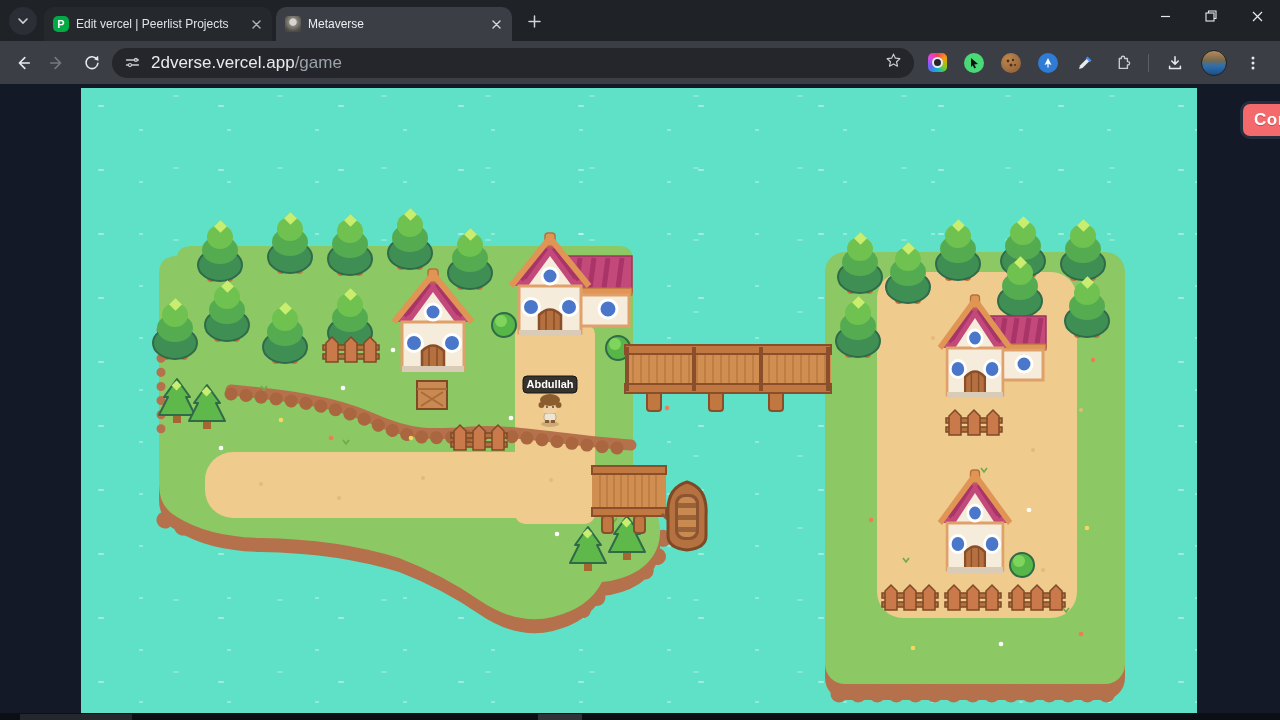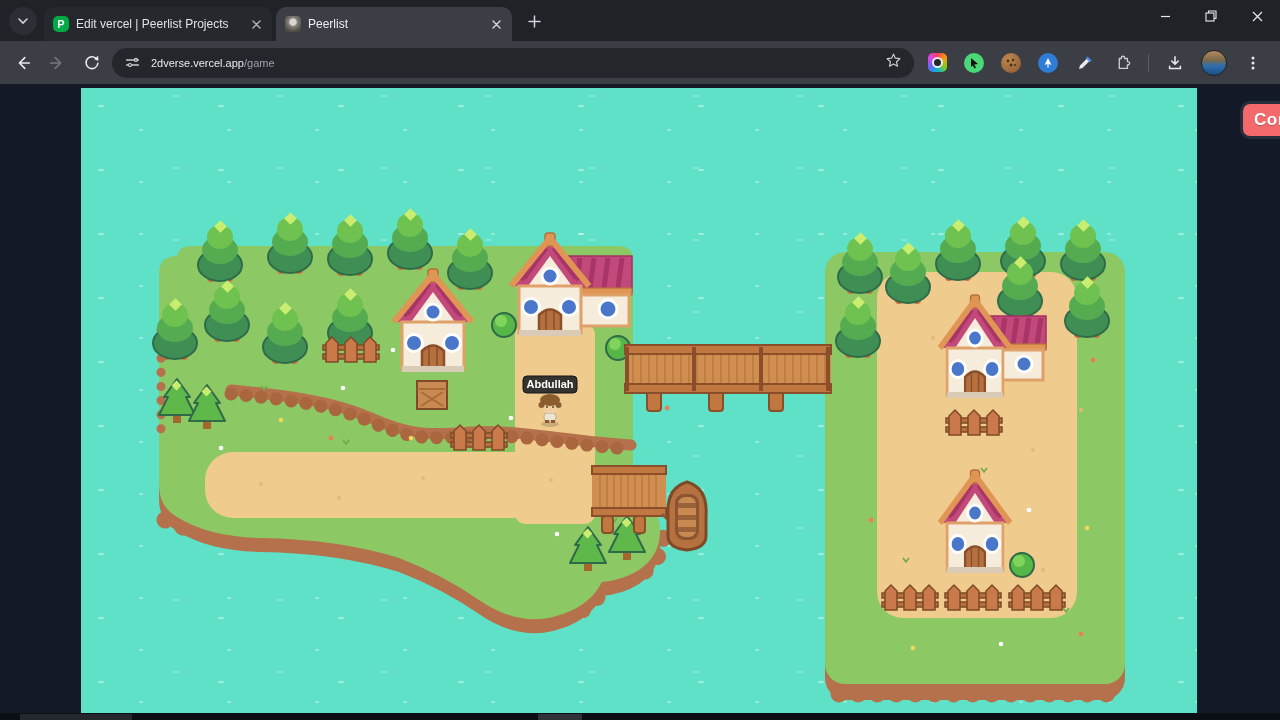--- a/index.html
+++ b/index.html
@@ -25,21 +25,21 @@
   .tab-close { width:16px; height:16px; border-radius:50%; display:flex; align-items:center;
     justify-content:center; flex:none; }
   .newtab-btn { width:28px; height:28px; border-radius:50%; margin:0 0 6px 8px; display:flex;
     align-items:center; justify-content:center; }
   .win-controls { margin-left:auto; display:flex; align-self:flex-start; }
   .win-btn { width:46px; height:32px; display:flex; align-items:center; justify-content:center; }
   .toolbar { height:43px; background:#3B3E44; display:flex; align-items:center; padding:0 6px; }
   .nav-btn { width:34px; height:34px; border-radius:50%; display:flex; align-items:center; justify-content:center; flex:none; }
   .addr { height:30px; flex:1; background:#24262C; border-radius:15px; margin:0 8px 0 4px;
     display:flex; align-items:center; padding:0 12px; min-width:0; }
-  .addr-url { font-size:11px; margin-left:10px; white-space:nowrap; }
+  .addr-url { font-size:17px; margin-left:10px; white-space:nowrap; }
   .addr-host { color:#E8EAED; } .addr-path { color:#9AA2AA; }
   .ext-row { display:flex; align-items:center; gap:15px; padding:0 10px 0 4px; flex:none; }
   .ext { width:22px; height:22px; display:flex; align-items:center; justify-content:center; position:relative; }
   .ext-shot { width:19px; height:19px; border-radius:5px;
     background:conic-gradient(#f43f5e,#f59e0b,#84cc16,#06b6d4,#6366f1,#d946ef,#f43f5e); position:relative; }
   .ext-shot::after { content:""; position:absolute; inset:4px; border-radius:50%; background:#23262B; border:2px solid #E8EAED; }
   .ext-circle { width:20px; height:20px; border-radius:50%; display:flex; align-items:center; justify-content:center; }
   .sep { width:1px; height:18px; background:#5A5E66; }
   .profile-avatar { width:26px; height:26px; border-radius:50%;
     background:linear-gradient(180deg,#B58A5F 0%,#7A6A4A 38%,#2E6FAE 62%,#1B4F86 100%); border:1px solid #222; }
@@ -80,21 +80,21 @@
     <span class="favicon-p">P</span>
     <span class="tab-title">Edit vercel | Peerlist Projects</span>
     <span class="tab-close">
       <svg width="9" height="9" viewBox="0 0 9 9">
         <path d="M1,1 L8,8 M8,1 L1,8" stroke="#AEB3BA" stroke-width="1.4" stroke-linecap="round"></path>
         </svg>
     </span>
   </div>
   <div class="tab active">
     <span class="favicon-avatar"></span>
-    <span class="tab-title">Peerlist</span>
+    <span class="tab-title">Metaverse</span>
     <span class="tab-close">
       <svg width="9" height="9" viewBox="0 0 9 9">
         <path d="M1,1 L8,8 M8,1 L1,8" stroke="#D5D9DE" stroke-width="1.4" stroke-linecap="round"></path>
         </svg>
     </span>
   </div>
   <div class="newtab-btn">
     <svg width="13" height="13" viewBox="0 0 13 13">
       <path d="M6.5,1 V12 M1,6.5 H12" stroke="#CFD3DA" stroke-width="1.5" stroke-linecap="round"></path>
       </svg>

